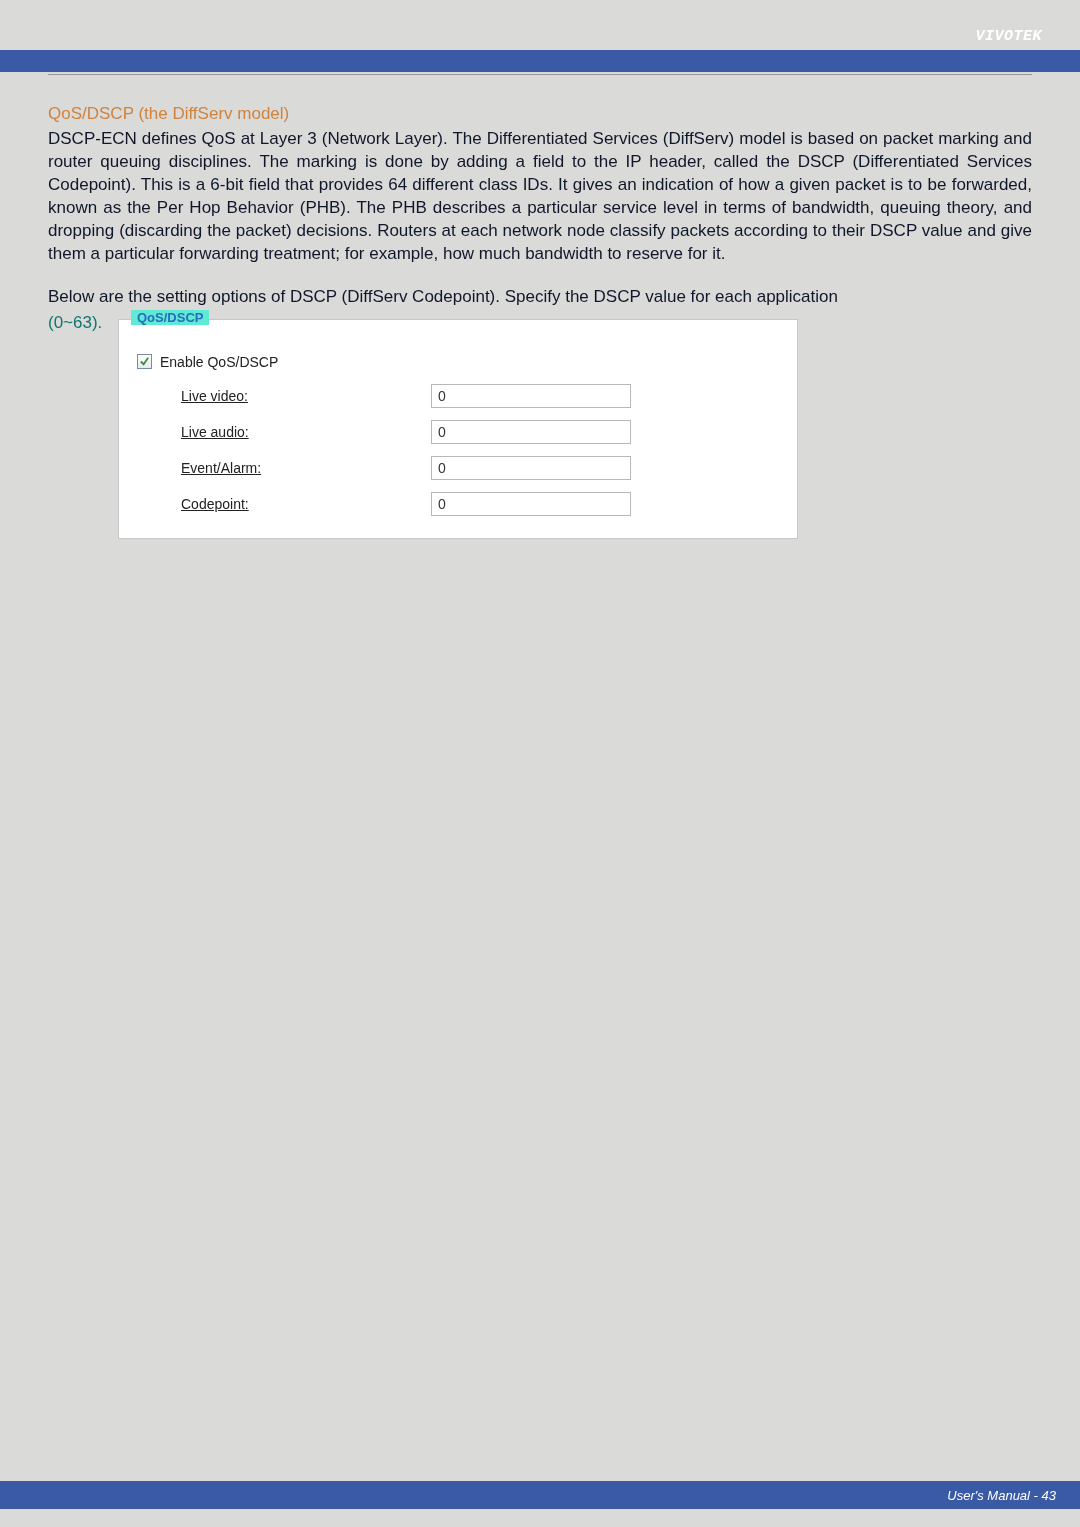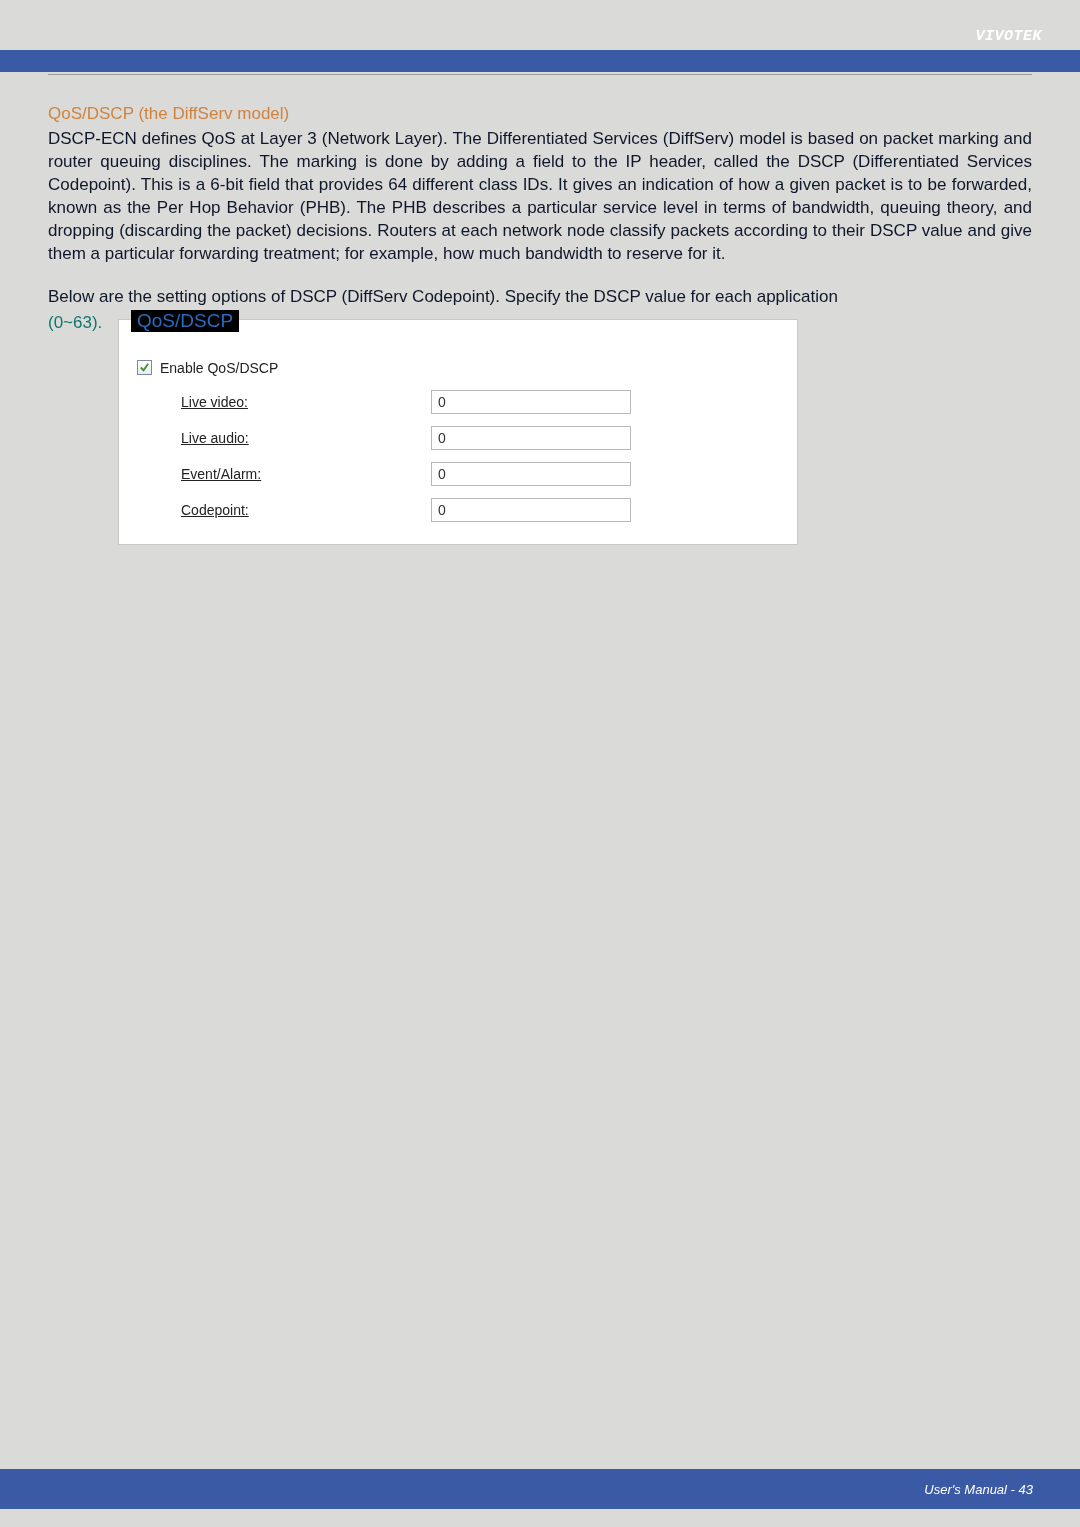--- a/index.html
+++ b/index.html
@@ -73,31 +73,31 @@
     width: 680px;
     border: 1px solid #c7c7c7;
     padding: 16px 16px 18px 18px;
     position: relative;
     margin-top: 6px;
   }
   .panel-legend {
     position: absolute;
     top: -10px;
     left: 12px;
-    background: #000000;
+    background: #5eead4;
     padding: 0 6px;
     color: #2a6abf;
-    font-weight: normal;
-    font-size: 19px;
+    font-weight: bold;
+    font-size: 13px;
   }
   .panel-row-top {
     display: flex;
     align-items: center;
     gap: 8px;
-    margin-top: 24px;
+    margin-top: 18px;
     margin-bottom: 14px;
   }
   .checkbox {
     width: 15px; height: 15px;
     border: 1px solid #7a8aa0;
     background: linear-gradient(#fefefe, #e4ecf3);
     display: flex; align-items: center; justify-content: center;
   }
   .checkbox svg { width: 11px; height: 11px; }
   .panel-label {
@@ -128,26 +128,26 @@
   .page-footer {
     position: absolute;
     bottom: 0;
     left: 0; right: 0;
     height: 60px;
   }
   .footer-bar {
     position: absolute;
     bottom: 18px;
     left: 0; right: 0;
-    height: 40px;
+    height: 28px;
     background: #3a5aa5;
     display: flex;
     align-items: center;
     justify-content: flex-end;
-    padding-right: 47px;
+    padding-right: 24px;
   }
   .footer-text {
     color: #ffffff;
     font-size: 13px;
     font-style: italic;
   }
 </style>
 </head>
 <body>
 

